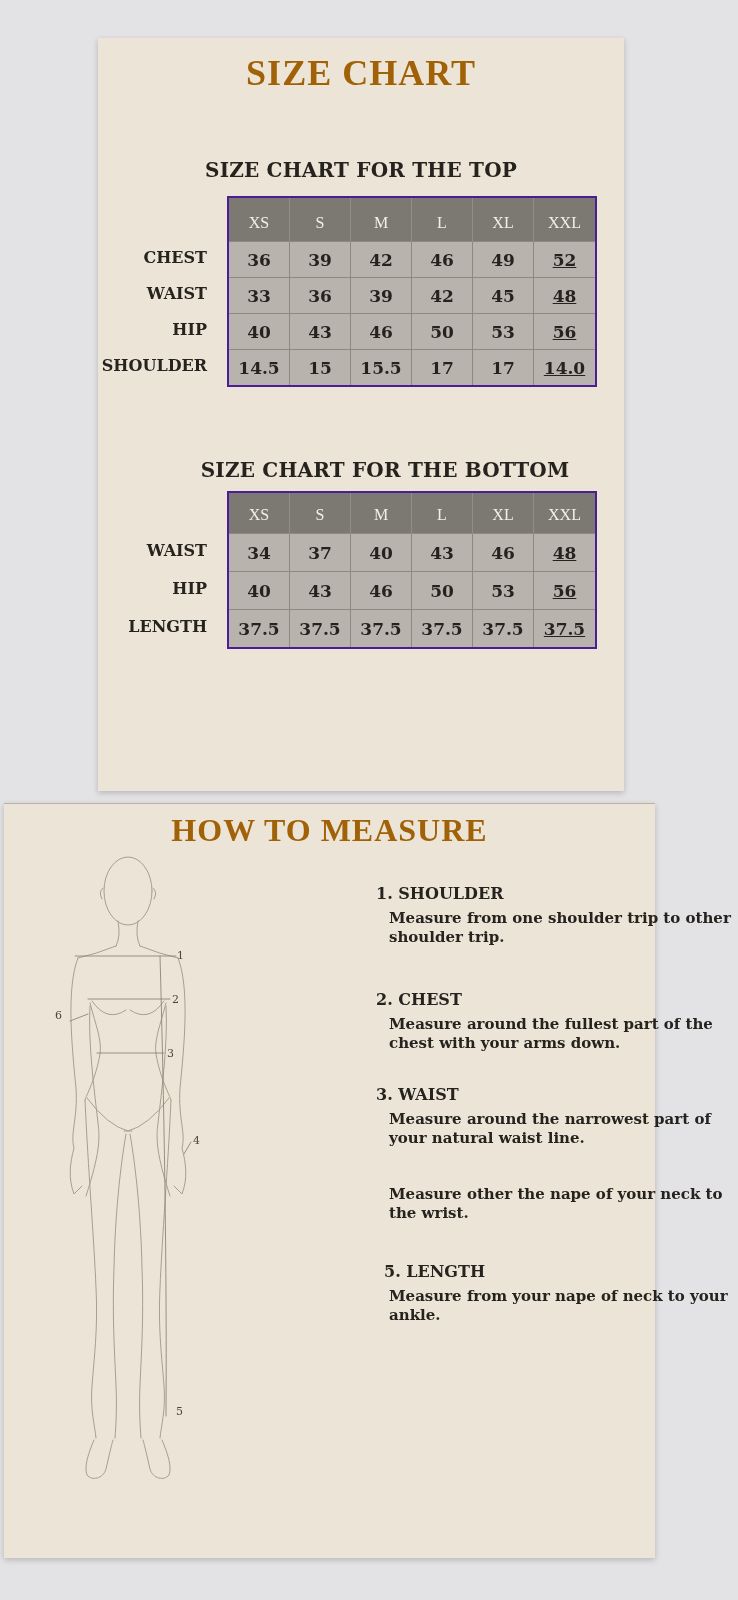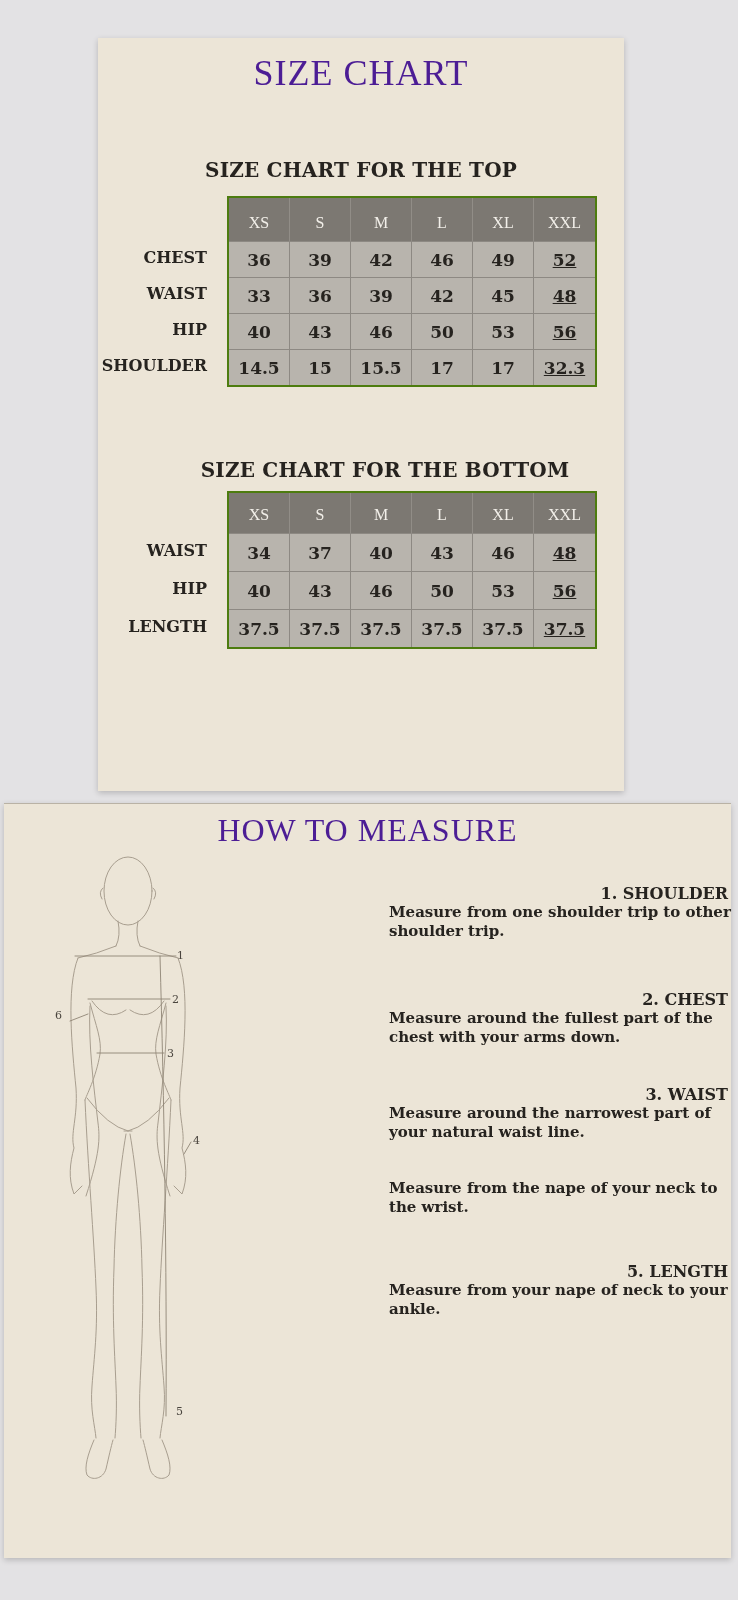--- a/index.html
+++ b/index.html
@@ -2,55 +2,55 @@
 <html><head>
 <meta charset="utf-8">
 <style>
   * { margin:0; padding:0; box-sizing:border-box; }
   body { background:#e3e2e4; font-family:"DejaVu Serif", serif; }
   .page { position:relative; width:738px; height:1600px; background:#e3e2e4; overflow:hidden; }
 
   
   .panel { position:absolute; background:#ece5d7; box-shadow:0 2px 6px rgba(0,0,0,0.20); }
   .panel-top { left:98px; top:38px; width:526px; height:753px; }
-  .panel-measure { left:4px; top:803px; width:727px; height:755px; border-top:1px solid #b9b2a5; }
+  .panel-measure { left:4px; top:803px; width:651px; height:755px; border-top:1px solid #b9b2a5; }
 
   
   .big-title { position:absolute; width:100%; text-align:center;
-    font-family:"Liberation Serif", serif; font-weight:400; color:#4c1d95; letter-spacing:1px; }
+    font-family:"Liberation Serif", serif; font-weight:700; color:#a16207; letter-spacing:1px; }
   .t1 { top:14px; font-size:36px; }
   .t2 { top:8px;  font-size:32px; }
   .sub-title { position:absolute; width:100%; text-align:center;
     font-family:"DejaVu Serif", serif; font-weight:bold; font-size:20px; color:#26231f; letter-spacing:0.2px; }
 
   
   .tbl-wrap { position:absolute; left:24px; display:flex; }
   .labels-col { width:105px; display:flex; flex-direction:column; }
   .labels-col .spacer { width:100%; }
   .rl { display:flex; align-items:center; justify-content:flex-end; padding-right:20px;
         font-weight:bold; font-size:16px; color:#26231f; }
-  .grid { border:2px solid #4d7c0f; display:grid; grid-template-columns:repeat(6,61px); background:#b8b4ad; }
+  .grid { border:2px solid #4c1d95; display:grid; grid-template-columns:repeat(6,61px); background:#b8b4ad; }
   .th { background:#7c7872; color:#f2efe9; font-family:"Liberation Serif", serif; font-size:16px;
         display:flex; align-items:flex-end; justify-content:center; padding-bottom:9px;
         border-right:1px solid #918d87; }
   .th.last { border-right:none; }
   .td { display:flex; align-items:center; justify-content:center;
         font-weight:bold; font-size:17px; color:#26231f;
         border-right:1px solid #8d8983; border-top:1px solid #8d8983; }
   .td.last { border-right:none;text-decoration:underline; }
   .tbl-1 .th { height:43px; }  .tbl-1 .td { height:36px; }  .tbl-1 .rl { height:36px; } .tbl-1 .spacer { height:43px; }
   .tbl-2 .th { height:40px; }  .tbl-2 .td { height:38px; }  .tbl-2 .rl { height:38px; } .tbl-2 .spacer { height:40px; }
 
   
   .figure-box { position:absolute; left:26px; top:34px; width:220px; height:650px; }
   .instructions { position:absolute; left:368px; top:0; width:356px; }
   .m-item { position:absolute; left:0; width:356px; }
-  .m-head { font-weight:bold; font-size:16px; color:#26231f; padding-left:4px;text-align:right; }
+  .m-head { font-weight:bold; font-size:16px; color:#26231f; padding-left:4px; }
   .m-item.indent .m-head { padding-left:12px; }
-  .m-desc { margin-left:17px; width:342px;
+  .m-desc { margin-top:6px; margin-left:17px; width:342px;
             font-weight:bold; font-size:15px; line-height:1.28; color:#26231f; }
   svg text { font-family:"DejaVu Serif", serif; font-size:11px; fill:#4a453e; }
 </style>
 </head>
 <body>
 
 <div class="page">
 
   <div class="panel panel-top">
     <div class="big-title t1">SIZE CHART</div>
@@ -92,21 +92,21 @@
         <div class="td">46</div>
         <div class="td">50</div>
         <div class="td">53</div>
         <div class="td last">56</div>
 
         <div class="td">14.5</div>
         <div class="td">15</div>
         <div class="td">15.5</div>
         <div class="td">17</div>
         <div class="td">17</div>
-        <div class="td last">32.3</div>
+        <div class="td last">14.0</div>
       </div>
     </div>
 
     <div class="sub-title" style="top:420px;padding-left:48px;">SIZE CHART FOR THE BOTTOM</div>
 
     <div class="tbl-wrap tbl-2" style="top:453px;">
       <div class="labels-col">
         <div class="spacer"></div>
         <div class="rl">WAIST</div>
         <div class="rl">HIP</div>
@@ -223,21 +223,21 @@
 
       <div class="m-item" style="top:281px;">
         <div class="m-head">
           <span>3.</span>
           <span>WAIST</span>
         </div>
         <div class="m-desc">Measure around the narrowest part of your natural waist line.</div>
       </div>
 
       <div class="m-item indent" style="top:375px;">
-        <div class="m-desc">Measure from the nape of your neck to the wrist.</div>
+        <div class="m-desc">Measure other the nape of your neck to the wrist.</div>
       </div>
 
       <div class="m-item indent" style="top:458px;">
         <div class="m-head">
           <span>5.</span>
           <span>LENGTH</span>
         </div>
         <div class="m-desc">Measure from your nape of  neck to your ankle.</div>
       </div>
 

